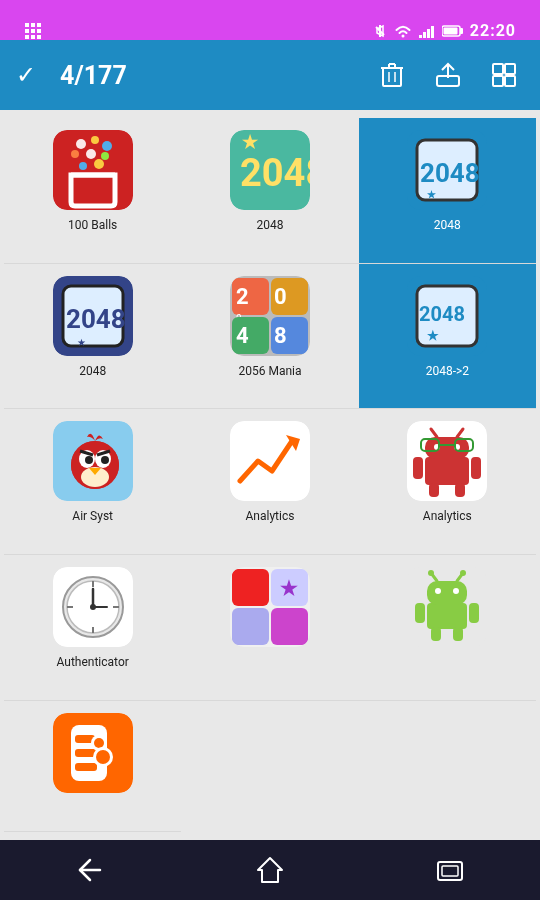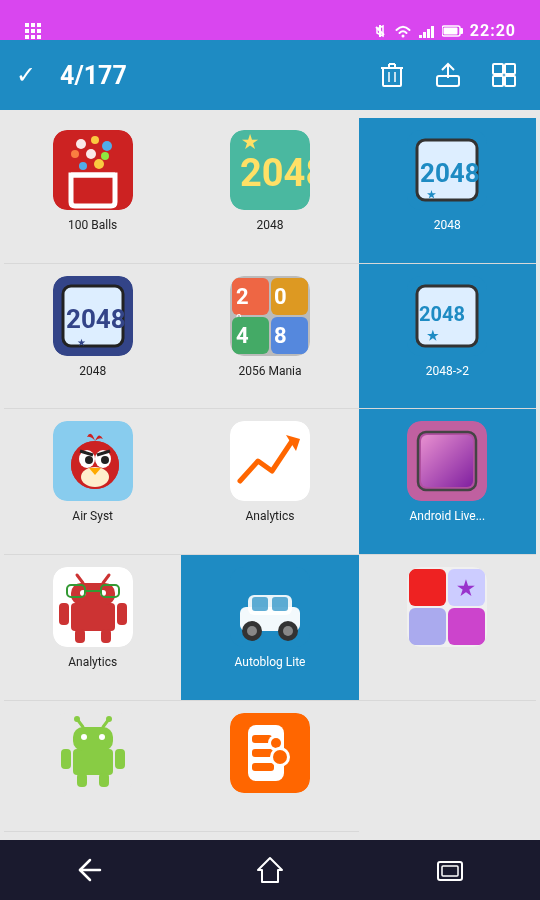--- a/index.html
+++ b/index.html
@@ -338,36 +338,20 @@
       <svg width="80" height="80" viewBox="0 0 80 80">
         <rect width="80" height="80" rx="14" fill="white"></rect>
 
         <polyline points="10,60 28,40 42,50 62,20" fill="none" stroke="#ff6600" stroke-width="5" stroke-linecap="round" stroke-linejoin="round"></polyline>
         <polygon points="56,14 70,18 66,30" fill="#ff6600"></polygon>
       </svg>
     </div>
     <span class="app-label">Analytics</span>
   </div>
 
-  <div class="app-item selected">
-    <div class="app-icon-wrapper">
-      <svg width="80" height="80" viewBox="0 0 80 80">
-        <rect width="80" height="80" rx="14" fill="#c060a0"></rect>
-        <rect x="11" y="11" width="58" height="58" rx="8" fill="#b050a0" stroke="#444" stroke-width="2.5"></rect>
-        <rect x="14" y="14" width="52" height="52" rx="6" fill="url(#lvgrad)"></rect>
-        <defs>
-          <linearGradient id="lvgrad" x1="0" y1="0" x2="1" y2="1">
-            <stop offset="0%" stop-color="#e890d0"></stop>
-            <stop offset="100%" stop-color="#8020a0"></stop>
-          </linearGradient>
-        </defs>
-      </svg>
-    </div>
-    <span class="app-label">Android Live...</span>
-  </div>
 
 
   <div class="app-item">
     <div class="app-icon-wrapper">
       <svg width="80" height="80" viewBox="0 0 80 80">
         <rect width="80" height="80" rx="14" fill="white"></rect>
 
         <rect x="18" y="36" width="44" height="28" rx="4" fill="#cc3333"></rect>
 
         <rect x="22" y="62" width="10" height="14" rx="4" fill="#cc3333"></rect>
@@ -385,40 +369,41 @@
         <line x1="50" y1="16" x2="56" y2="8" stroke="#cc3333" stroke-width="3" stroke-linecap="round"></line>
 
         <rect x="14" y="18" width="18" height="12" rx="4" fill="none" stroke="#339933" stroke-width="2"></rect>
         <rect x="48" y="18" width="18" height="12" rx="4" fill="none" stroke="#339933" stroke-width="2"></rect>
         <line x1="32" y1="24" x2="48" y2="24" stroke="#339933" stroke-width="2"></line>
       </svg>
     </div>
     <span class="app-label">Analytics</span>
   </div>
 
-
-  <div class="app-item selected">
-    <div class="app-icon-wrapper">
-      <svg width="80" height="80" viewBox="0 0 80 80">
-        <rect width="80" height="80" rx="14" fill="#1e8bc3"></rect>
-
-        <rect x="10" y="40" width="60" height="24" rx="6" fill="white" opacity="0.95"></rect>
-        <rect x="18" y="28" width="44" height="20" rx="6" fill="white" opacity="0.9"></rect>
-
-        <rect x="22" y="30" width="16" height="14" rx="3" fill="#1e8bc3" opacity="0.7"></rect>
-        <rect x="42" y="30" width="16" height="14" rx="3" fill="#1e8bc3" opacity="0.7"></rect>
-
-        <circle cx="22" cy="64" r="10" fill="#333"></circle>
-        <circle cx="22" cy="64" r="5" fill="#888"></circle>
-        <circle cx="58" cy="64" r="10" fill="#333"></circle>
-        <circle cx="58" cy="64" r="5" fill="#888"></circle>
-      </svg>
-    </div>
-    <span class="app-label">Autoblog Lite</span>
-  </div>
+  <div class="app-item">
+    <div class="app-icon-wrapper">
+      <svg width="80" height="80" viewBox="0 0 80 80">
+        <rect width="80" height="80" rx="14" fill="white"></rect>
+
+        <circle cx="40" cy="40" r="30" fill="#e8e8e8" stroke="#999" stroke-width="2"></circle>
+        <circle cx="40" cy="40" r="26" fill="white" stroke="#bbb" stroke-width="1.5"></circle>
+
+        <line x1="40" y1="14" x2="40" y2="20" stroke="#777" stroke-width="2"></line>
+        <line x1="40" y1="60" x2="40" y2="66" stroke="#777" stroke-width="2"></line>
+        <line x1="14" y1="40" x2="20" y2="40" stroke="#777" stroke-width="2"></line>
+        <line x1="60" y1="40" x2="66" y2="40" stroke="#777" stroke-width="2"></line>
+
+        <line x1="40" y1="40" x2="40" y2="22" stroke="#333" stroke-width="2.5" stroke-linecap="round"></line>
+        <line x1="40" y1="40" x2="54" y2="40" stroke="#333" stroke-width="2" stroke-linecap="round"></line>
+        <circle cx="40" cy="40" r="3" fill="#333"></circle>
+      </svg>
+    </div>
+    <span class="app-label">Authenticator</span>
+  </div>
+
 
   <div class="app-item">
     <div class="app-icon-wrapper">
       <svg width="80" height="80" viewBox="0 0 80 80">
         <rect width="80" height="80" rx="14" fill="#f0f0f0"></rect>
         <rect x="2" y="2" width="37" height="37" rx="6" fill="#ee2222"></rect>
         <rect x="41" y="2" width="37" height="37" rx="6" fill="#ccccff"></rect>
         <text x="50" y="28" fill="#9933cc" font-size="20" font-weight="bold">★</text>
         <rect x="2" y="41" width="37" height="37" rx="6" fill="#aaaaee"></rect>
         <rect x="41" y="41" width="37" height="37" rx="6" fill="#cc44cc"></rect>

